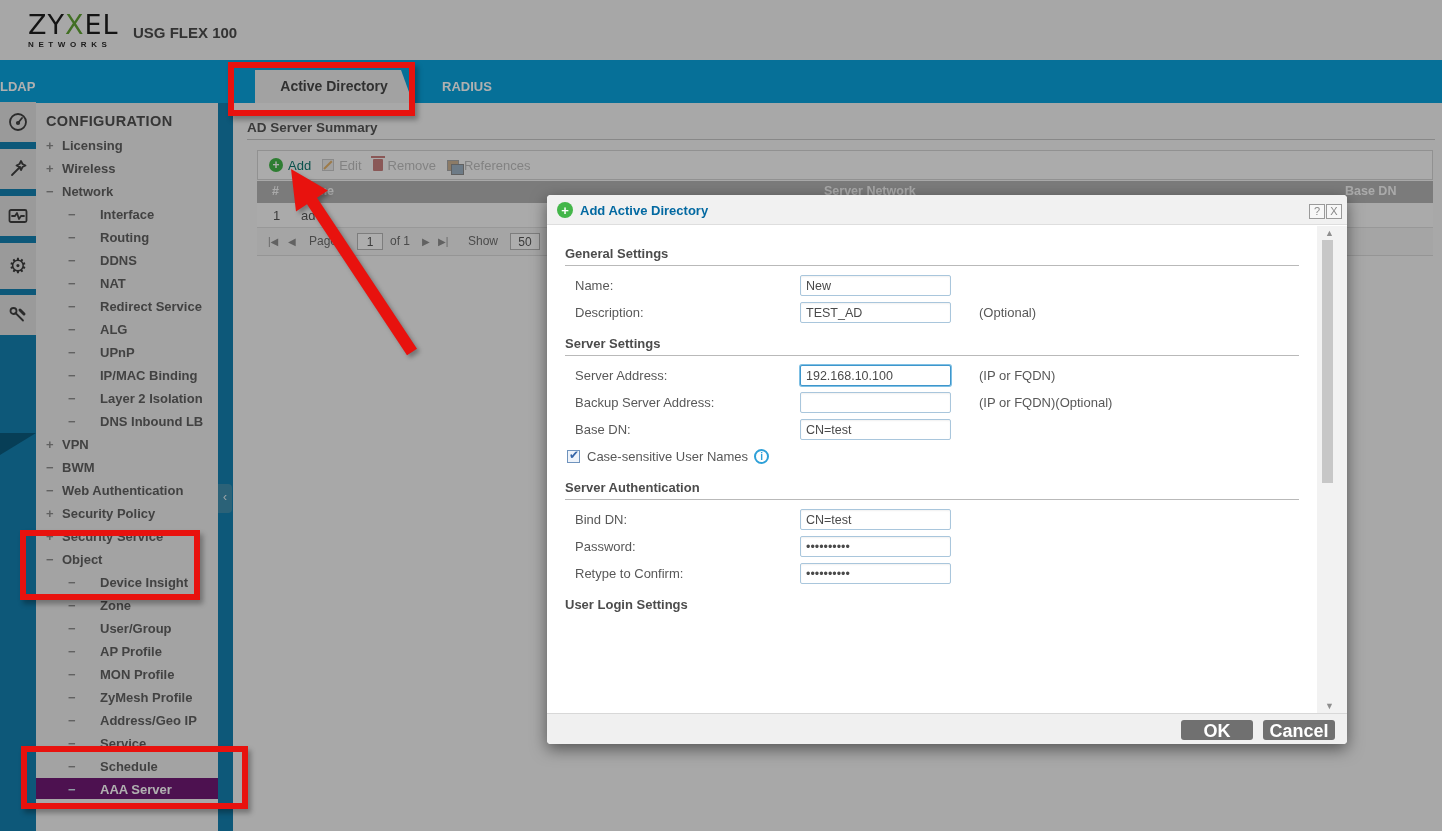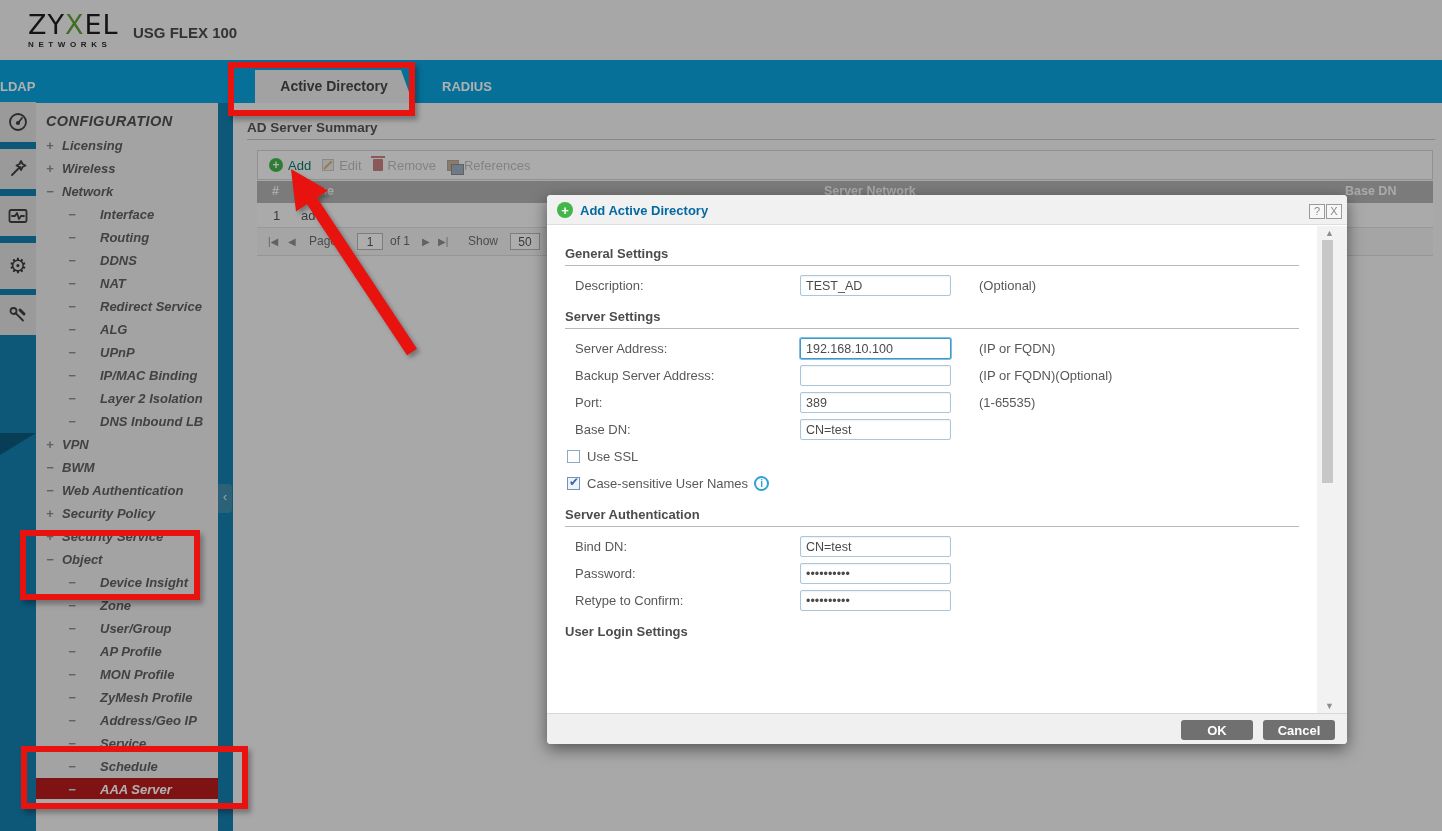--- a/index.html
+++ b/index.html
@@ -28,27 +28,27 @@
   .tile{position:absolute;left:0;width:36px;height:40px;background:#e0e0e0;display:flex;align-items:center;justify-content:center;}
   .tile svg{stroke:#3f3f3f;fill:none;stroke-width:1.8;stroke-linecap:round;stroke-linejoin:round;}
   .tile .gearglyph{font-family:"DejaVu Sans",sans-serif;font-size:21px;color:#3b3b3b;line-height:1;}
   .fold{position:absolute;left:0;top:330px;width:0;height:0;
         border-left:36px solid #0b5a7d;border-bottom:22px solid transparent;}
 
   
   .sidestrip{position:absolute;left:218px;top:103px;width:15px;height:728px;background:#1380b0;}
   .collapse{position:absolute;left:218px;top:484px;width:14px;height:29px;background:#3f8fae;
             border-radius:0 4px 4px 0;color:#e4eef3;font-size:12px;text-align:center;line-height:27px;}
-  .menu{position:absolute;left:36px;top:103px;width:182px;height:696px;background:#ececec;overflow:hidden;font-style:italic;}
+  .menu{position:absolute;left:36px;top:103px;width:182px;height:696px;background:#ececec;overflow:hidden;}
   .menu-h{margin:10px 0 5px 10px;font-size:14.5px;font-weight:bold;letter-spacing:.4px;color:#4f4f4f;}
   .mi{height:23px;line-height:23px;font-size:13px;font-weight:600;color:#606060;white-space:nowrap;cursor:default;}
   .mi .pfx{display:inline-block;width:12px;color:#8d8d8d;font-weight:600;}
   .mi.l0{padding-left:10px;} .mi.l0 .lbl{margin-left:4px;}
   .mi.l1{padding-left:32px;} .mi.l1 .lbl{margin-left:20px;}
-  .mi.sel{background:#b91c1c;color:#ffffff;}
+  .mi.sel{background:#701a75;color:#ffffff;}
   .mi.sel .pfx{color:#cfe4ee;}
 
   
   .content{position:absolute;left:233px;top:103px;width:1209px;height:728px;background:#f4f4f4;}
   .sumtitle{position:absolute;left:14px;top:17px;font-size:13.5px;font-weight:bold;color:#555;}
   .sumline{position:absolute;left:14px;top:36px;width:1188px;border-top:1px solid #c6c6c6;}
   .toolbar{position:absolute;left:24px;top:47px;width:1176px;height:30px;background:#f8f8f8;
            border:1px solid #d2d2d2;display:flex;align-items:center;}
   .tbtn{display:flex;align-items:center;margin-left:11px;font-size:13px;cursor:default;}
   .tbtn .t{margin-left:5px;}
@@ -104,21 +104,21 @@
   .cb.checked:after{content:"\2714";position:absolute;left:1px;top:-3px;font-size:12px;color:#3565a8;}
   .cbrow .dlabel2{margin-left:7px;}
   .ic-info{display:inline-flex;width:15px;height:15px;margin-left:6px;border:2px solid #2ea0d8;border-radius:50%;
            color:#2ea0d8;font-size:10px;font-weight:bold;align-items:center;justify-content:center;font-style:normal;}
   .gutter{position:absolute;right:0;top:31px;width:30px;height:487px;background:#f2f2f2;}
   .sb-up,.sb-dn{position:absolute;left:8px;font-size:9px;color:#8e8e8e;}
   .sb-up{top:2px;} .sb-dn{bottom:2px;}
   .sb-thumb{position:absolute;left:5px;top:14px;width:11px;height:243px;background:#c7c7c7;}
   .dlg-foot{position:absolute;left:0;bottom:0;width:800px;height:31px;background:#f0f0f0;border-top:1px solid #d8d8d8;}
   .fbtn{position:absolute;top:6px;width:72px;height:20px;background:#707070;border:none;border-radius:3px;
-        color:#fff;font-size:13px;font-weight:bold;font-family:inherit;}
+        color:#fff;font-size:18px;font-weight:bold;font-family:inherit;}
   .fbtn.ok{left:634px;} .fbtn.cancel{left:716px;}
 
   
   .anno{position:absolute;border:6px solid #e8120e;z-index:100;box-shadow:3px 4px 5px rgba(0,0,0,0.30);}
   .anno1{left:228px;top:62px;width:187px;height:54px;}
   .anno3{left:20px;top:530px;width:180px;height:70px;}
   .anno4{left:21px;top:746px;width:227px;height:63px;}
   .arrow-svg{position:absolute;left:0;top:0;width:1442px;height:831px;z-index:101;pointer-events:none;}
 </style>
 </head>
@@ -260,48 +260,43 @@
     <div class="dlg-title">
       <span class="plus">+</span>
       <span class="tt">Add Active Directory</span>
       <span class="wbtn help">?</span>
       <span class="wbtn close">X</span>
     </div>
     <div class="dlg-body" id="dlgbody">
         <div class="sec-h first">General Settings</div>
         <hr class="sec-line">
         <div class="drow">
+          <span class="dlabel">Name:</span>
+          <input class="dinput" value="New" style="">
+        </div>
+        <div class="drow">
           <span class="dlabel">Description:</span>
           <input class="dinput" value="TEST_AD" style="">
           <span class="dnote">(Optional)</span>
         </div>
         <div class="sec-h">Server Settings</div>
         <hr class="sec-line">
         <div class="drow">
           <span class="dlabel">Server Address:</span>
           <input class="dinput focused" value="192.168.10.100" style="">
           <span class="dnote">(IP or FQDN)</span>
         </div>
         <div class="drow">
           <span class="dlabel">Backup Server Address:</span>
           <input class="dinput" style="">
           <span class="dnote">(IP or FQDN)(Optional)</span>
         </div>
         <div class="drow">
-          <span class="dlabel">Port:</span>
-          <input class="dinput" value="389" style="">
-          <span class="dnote">(1-65535)</span>
-        </div>
-        <div class="drow">
           <span class="dlabel">Base DN:</span>
           <input class="dinput" value="CN=test" style="">
-        </div>
-        <div class="drow cbrow">
-          <span class="cb"></span>
-          <span class="dlabel2">Use SSL</span>
         </div>
         <div class="drow cbrow">
           <span class="cb checked"></span>
           <span class="dlabel2">Case-sensitive User Names</span>
           <span class="ic-info">i</span>
         </div>
         <div class="sec-h">Server Authentication</div>
         <hr class="sec-line">
         <div class="drow">
           <span class="dlabel">Bind DN:</span>

